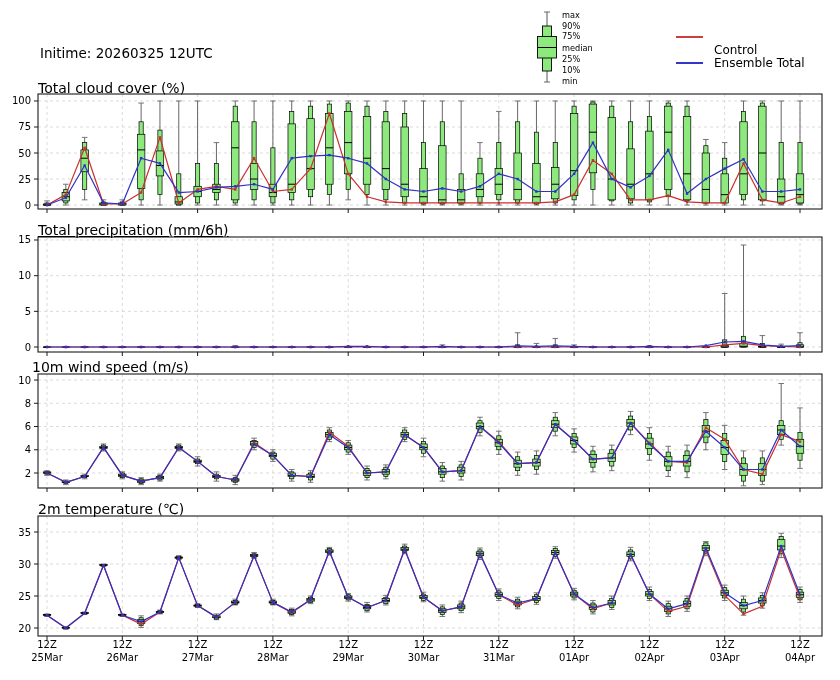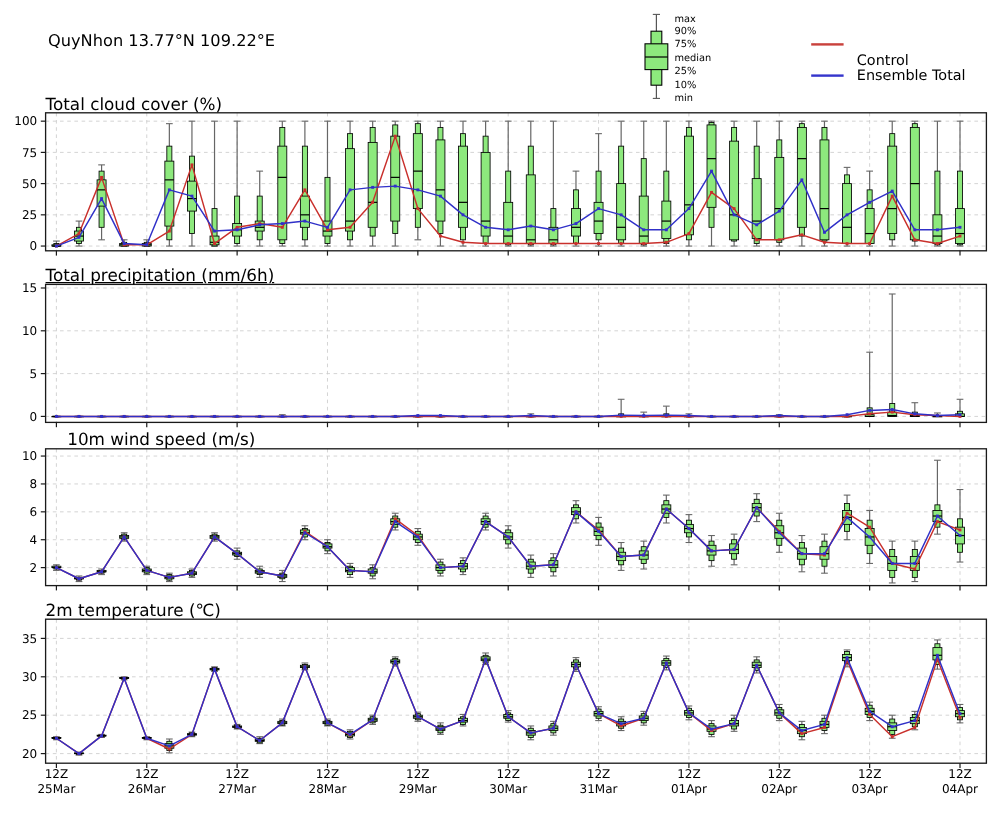--- a/index.html
+++ b/index.html
@@ -1514,25 +1514,25 @@
       <line x1="537.5" y1="47.5" x2="556.5" y2="47.5" stroke="#000" stroke-width="1"></line>
       <text x="562" y="18" text-anchor="start" font-size="8.2px" fill="#000">max</text>
       <text x="562" y="28.5" text-anchor="start" font-size="8.2px" fill="#000">90%</text>
       <text x="562" y="39" text-anchor="start" font-size="8.2px" fill="#000">75%</text>
       <text x="562" y="50.5" text-anchor="start" font-size="8.2px" fill="#000">median</text>
       <text x="562" y="62" text-anchor="start" font-size="8.2px" fill="#000">25%</text>
       <text x="562" y="73" text-anchor="start" font-size="8.2px" fill="#000">10%</text>
       <text x="562" y="84" text-anchor="start" font-size="8.2px" fill="#000">min</text>
     </svg>
 
-  <div class="abs hdr" style="top:25px;">QuyNhon 13.77°N 109.22°E</div>
+  <div class="abs hdr" style="top:44px;">Initime: 20260325 12UTC</div>
 
   <div class="abs ptitle" style="left:38px;top:80px;">Total cloud cover (%)</div>
   <div class="abs ptitle" style="left:38px;top:222px;text-decoration:underline;">Total precipitation (mm/6h)</div>
-  <div class="abs ptitle" style="left:56px;top:359px;">10m wind speed (m/s)</div>
+  <div class="abs ptitle" style="left:32px;top:359px;">10m wind speed (m/s)</div>
   <div class="abs ptitle" style="left:38px;top:501px;">2m temperature (℃)</div>
 
   <div class="swatch" style="left: 676px; top: 36px; background: rgb(201, 65, 60);"></div>
   <div class="slabel" style="left:714px;top:43px;">Control</div>
   <div class="swatch" style="left: 676px; top: 62px; background: rgb(53, 53, 204);"></div>
   <div class="slabel" style="left:714px;top:56px;">Ensemble Total</div>
 
 </div>
 
 </body></html>

